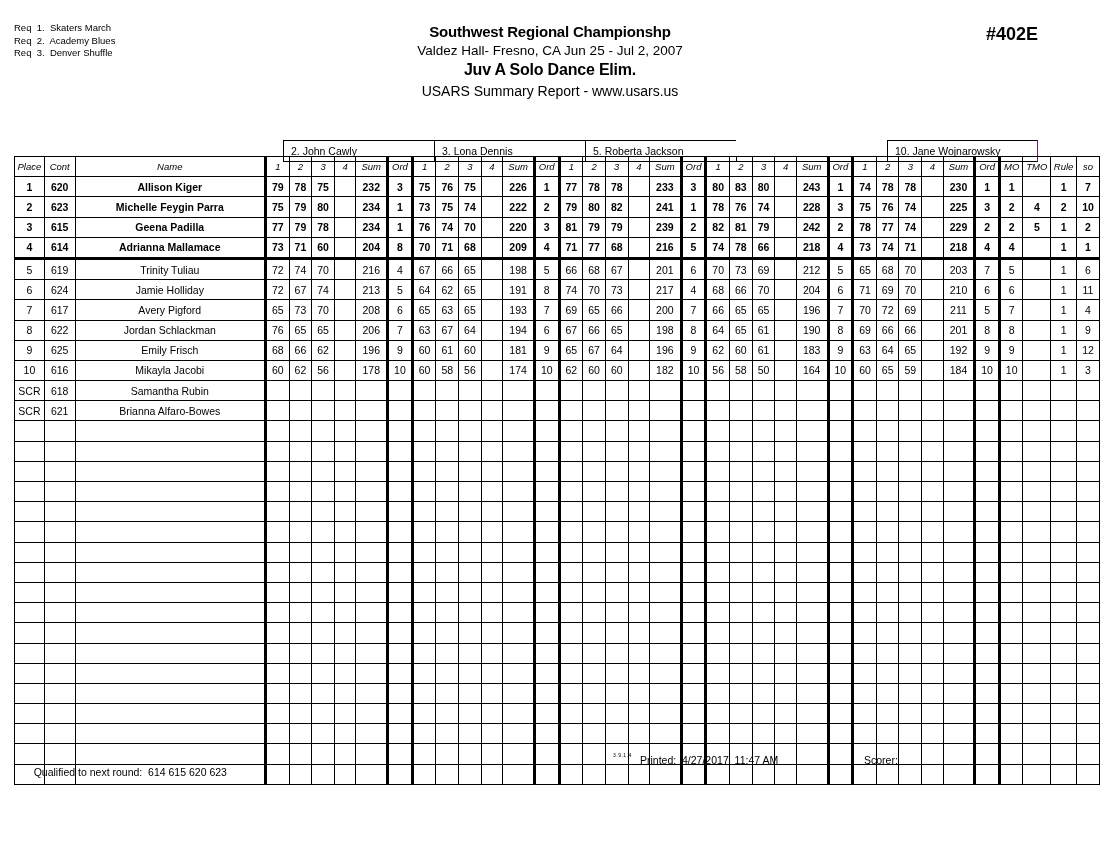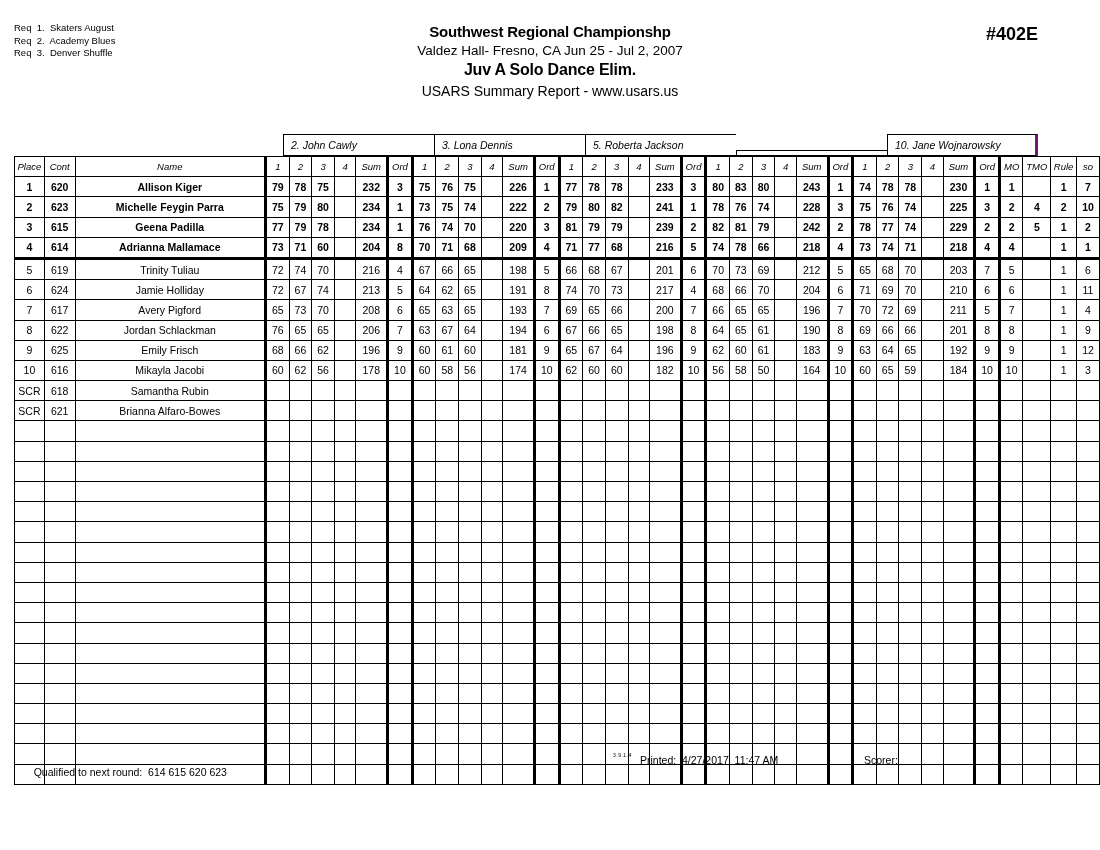--- a/index.html
+++ b/index.html
@@ -11,24 +11,24 @@
   .req-block{position:absolute;left:14px;top:22px;font-size:9.5px;line-height:12.5px;}
   .req-line{white-space:pre;}
   .title-block{position:absolute;left:0;top:22px;width:1100px;text-align:center;}
   .t-main{font-size:15px;font-weight:bold;letter-spacing:-0.2px;line-height:20px;}
   .t-venue{font-size:13.5px;line-height:17px;}
   .t-event{font-size:16px;font-weight:bold;line-height:22px;letter-spacing:-0.2px;}
   .t-org{font-size:14px;line-height:20px;}
   .evt-code{position:absolute;right:62px;top:24px;font-size:18px;font-weight:bold;}
 
   
-  .jhead{position:absolute;left:283px;top:134px;height:22px;display:flex;font-style:italic;}
+  .jhead{position:absolute;left:283px;top:140px;height:22px;display:flex;}
   .jhead .jh{box-sizing:border-box;border:1px solid #000;border-right:none;
              font-size:10.5px;line-height:20px;padding-left:7px;white-space:nowrap;overflow:hidden;}
-  .jhead .jh:last-child{border-right:3px solid #701a75;}
+  .jhead .jh:last-child{border-right:1px solid #701a75;}
 
   
   table.grid{position:absolute;left:14px;top:156px;border-collapse:collapse;
              table-layout:fixed;font-size:10.5px;}
   table.grid td,table.grid th{border:1px solid #000;height:19.2px;padding:0;
              text-align:center;font-weight:normal;overflow:hidden;white-space:nowrap;}
   th{font-size:9.5px;}
   td.name,th.name{text-align:left;padding-left:5px;}
   td.num{text-align:right;padding-right:4px;}
   .ord{font-weight:bold;border-left:3px solid #000 !important;border-right:3px solid #000 !important;}
@@ -43,21 +43,21 @@
   .footer{position:absolute;left:0;top:750px;width:1100px;height:22px;font-size:10.5px;}
   .f-qual{position:absolute;left:22px;top:4px;white-space:pre;}
   .f-ver{position:absolute;left:613px;top:2px;font-size:5px;letter-spacing:0.5px;}
   .f-print{position:absolute;left:640px;top:4px;white-space:pre;}
   .f-scorer{position:absolute;left:864px;top:4px;}
 </style>
 </head>
 <body>
 
 <div class="req-block">
-  <div class="req-line">Req  1.  Skaters August</div>
+  <div class="req-line">Req  1.  Skaters March</div>
   <div class="req-line">Req  2.  Academy Blues</div>
   <div class="req-line">Req  3.  Denver Shuffle</div>
 </div>
 
 <div class="title-block">
   <div class="t-main">Southwest Regional Championshp</div>
   <div class="t-venue">Valdez Hall- Fresno, CA  Jun 25 - Jul 2, 2007</div>
   <div class="t-event">Juv A Solo Dance Elim.</div>
   <div class="t-org">USARS Summary Report - www.usars.us</div>
 </div>

